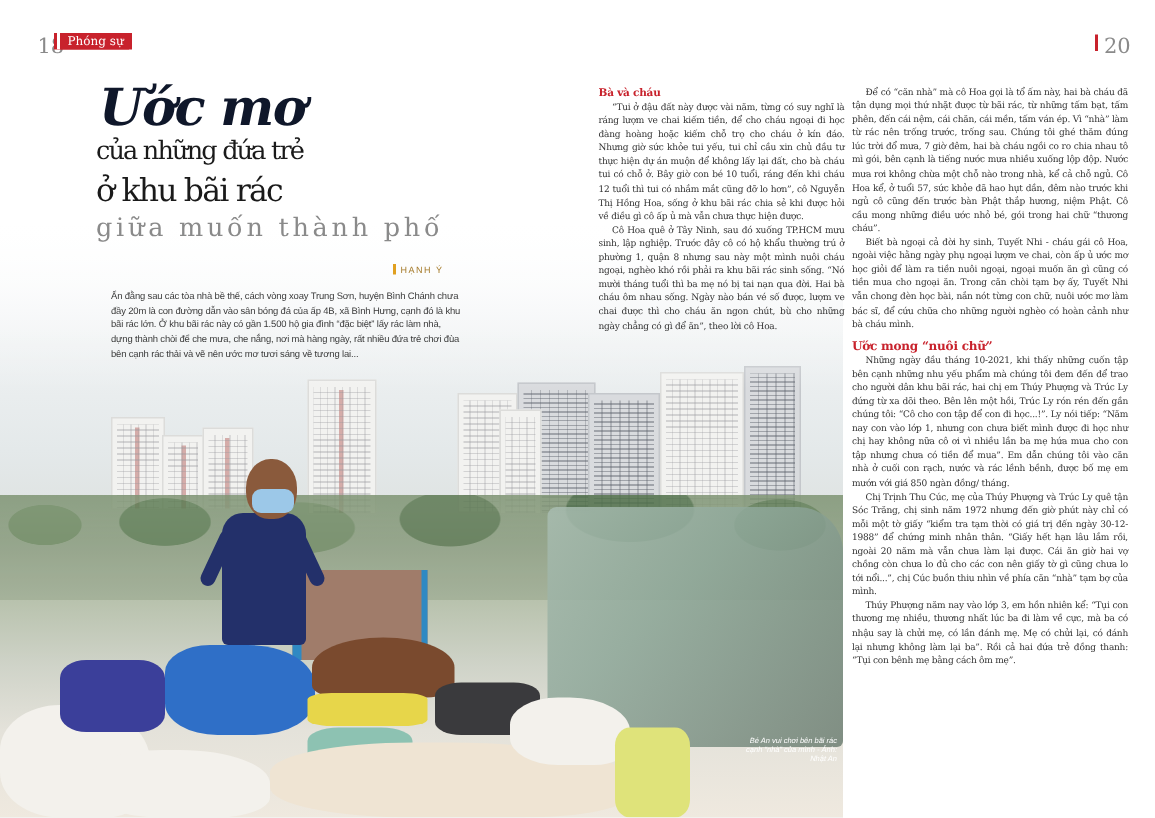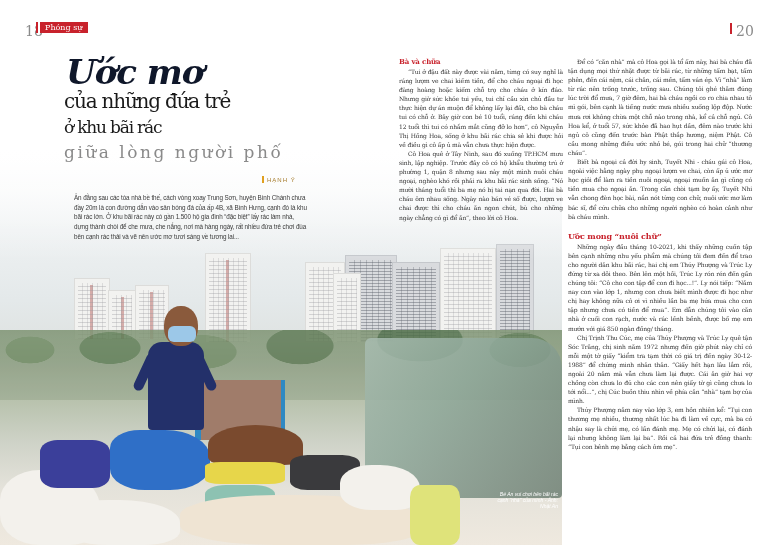--- a/index.html
+++ b/index.html
@@ -79,40 +79,40 @@
     border-left: 2px solid #fff; box-shadow: -2px 0 0 #c8222c;
   }
   .right-bar { position: absolute; left: 730px; top: 23px; width: 2px; height: 11px; background: #c8222c; }
 
   
   .title { position: absolute; left: 64px; top: 56px; width: 260px; }
   .title .t1 {
     font-family: "DejaVu Serif", serif; font-style: italic; font-weight: bold; font-size: 34px; line-height: 32px;
     color: #0f172a; letter-spacing: -1px; margin-left: 2px;
   }
-  .title .t2 { font-family: "DejaVu Serif", serif; font-size: 20px; line-height: 26px; color: #1a1a1a; letter-spacing: -1.2px; }
-  .title .t3 { font-family: "DejaVu Serif", serif; font-size: 17px; line-height: 26px; color: #1a1a1a; letter-spacing: -1.2px; }
+  .title .t2 { font-family: "DejaVu Serif", serif; font-size: 17px; line-height: 26px; color: #1a1a1a; letter-spacing: -1.2px; }
+  .title .t3 { font-family: "DejaVu Serif", serif; font-size: 21px; line-height: 26px; color: #1a1a1a; letter-spacing: -1.2px; }
   .title .t4 {
     font-family: "DejaVu Serif", serif; font-size: 17px; line-height: 20px; color: #8a8a8a; letter-spacing: 2.5px; margin-top: 2px;
   }
   .byline { position: absolute; left: 262px; top: 176px; font-family: "Liberation Sans", sans-serif; font-size: 6px; color: #a67c2c; letter-spacing: 1px; }
   .byline::before { content: ""; display: inline-block; width: 2px; height: 7px; background: #e0a020; margin-right: 3px; vertical-align: -1px; }
 
   .lead {
     position: absolute; left: 74px; top: 193px; width: 234px;
     font-family: "Liberation Sans", sans-serif; font-size: 6.3px; line-height: 9.7px; color: #3a3a3a; letter-spacing: -0.1px;
   }
 
   
   .col { position: absolute; font-family: "DejaVu Serif", serif; font-size: 6px; line-height: 9.1px; color: #333; text-align: justify; letter-spacing: -0.15px; }
   .col.c1 { left: 399px; top: 57px; width: 164px; }
   .col.c2 { left: 568px; top: 57px; width: 184px; }
   .col p { text-indent: 9px; }
   .col .h { font-weight: bold; color: #c8222c; font-size: 7px; line-height: 10px; text-indent: 0; }
-  .col .h.big { font-size: 8px; line-height: 11px; margin-top: 10px; }
+  .col .h.big { font-size: 8px; line-height: 11px; margin-top: 4px; }
 </style>
 </head>
 <body>
 
 <div class="photo">
   <div class="bldg stripe" style="left:74px;top:278px;width:36px;height:62px;"></div>
   <div class="bldg stripe" style="left:108px;top:290px;width:28px;height:50px;"></div>
   <div class="bldg stripe" style="left:135px;top:285px;width:34px;height:55px;"></div>
   <div class="bldg stripe" style="left:205px;top:253px;width:46px;height:90px;"></div>
   <div class="bldg" style="left:305px;top:262px;width:40px;height:80px;"></div>
@@ -151,27 +151,27 @@
 
 <div class="page-num left">18</div>
 <div class="section-tag">Phóng sự</div>
 <div class="right-bar"></div>
 <div class="page-num right">20</div>
 
 <div class="title">
   <div class="t1">Ước mơ</div>
   <div class="t2">của những đứa trẻ</div>
   <div class="t3">ở khu bãi rác</div>
-  <div class="t4">giữa lòng người phố</div>
+  <div class="t4">giữa muốn thành phố</div>
 </div>
 <div class="byline">HẠNH Ý</div>
 <div class="lead">Ẩn đằng sau các tòa nhà bề thế, cách vòng xoay Trung Sơn, huyện Bình Chánh chưa đầy 20m là con đường dẫn vào sân bóng đá của ấp 4B, xã Bình Hưng, cạnh đó là khu bãi rác lớn. Ở khu bãi rác này có gần 1.500 hộ gia đình “đặc biệt” lấy rác làm nhà, dựng thành chòi để che mưa, che nắng, nơi mà hàng ngày, rất nhiều đứa trẻ chơi đùa bên cạnh rác thải và vẽ nên ước mơ tươi sáng về tương lai...</div>
 
 <div class="col c1">
-  <div class="h">Bà và chữa</div>
+  <div class="h">Bà và cháu</div>
   <p>“Tui ở đậu đất này được vài năm, từng có suy nghĩ là ráng lượm ve chai kiếm tiền, để cho cháu ngoại đi học đàng hoàng hoặc kiếm chỗ trọ cho cháu ở kín đáo. Nhưng giờ sức khỏe tui yếu, tui chỉ cầu xin chủ đầu tư thực hiện dự án muộn để không lấy lại đất, cho bà cháu tui có chỗ ở. Bây giờ con bé 10 tuổi, ráng đến khi cháu 12 tuổi thì tui có nhắm mắt cũng đỡ lo hơn”, cô Nguyễn Thị Hồng Hoa, sống ở khu bãi rác chia sẻ khi được hỏi về điều gì cô ấp ủ mà vẫn chưa thực hiện được.</p>
   <p>Cô Hoa quê ở Tây Ninh, sau đó xuống TP.HCM mưu sinh, lập nghiệp. Trước đây cô có hộ khẩu thường trú ở phường 1, quận 8 nhưng sau này một mình nuôi cháu ngoại, nghèo khó rồi phải ra khu bãi rác sinh sống. “Nó mười tháng tuổi thì ba mẹ nó bị tai nạn qua đời. Hai bà cháu ôm nhau sống. Ngày nào bán vé số được, lượm ve chai được thì cho cháu ăn ngon chút, bù cho những ngày chẳng có gì để ăn”, theo lời cô Hoa.</p>
 </div>
 
 <div class="col c2">
   <p>Để có “căn nhà” mà cô Hoa gọi là tổ ấm này, hai bà cháu đã tận dụng mọi thứ nhặt được từ bãi rác, từ những tấm bạt, tấm phên, đến cái nệm, cái chăn, cái mền, tấm ván ép. Vì “nhà” làm từ rác nên trống trước, trống sau. Chúng tôi ghé thăm đúng lúc trời đổ mưa, 7 giờ đêm, hai bà cháu ngồi co ro chia nhau tô mì gói, bên cạnh là tiếng nước mưa nhiều xuống lộp độp. Nước mưa rơi không chừa một chỗ nào trong nhà, kể cả chỗ ngủ. Cô Hoa kể, ở tuổi 57, sức khỏe đã hao hụt dần, đêm nào trước khi ngủ cô cũng đến trước bàn Phật thắp hương, niệm Phật. Cô cầu mong những điều ước nhỏ bé, gói trong hai chữ “thương cháu”.</p>
   <p>Biết bà ngoại cả đời hy sinh, Tuyết Nhi - cháu gái cô Hoa, ngoài việc hằng ngày phụ ngoại lượm ve chai, còn ấp ủ ước mơ học giỏi để làm ra tiền nuôi ngoại, ngoại muốn ăn gì cũng có tiền mua cho ngoại ăn. Trong căn chòi tạm bợ ấy, Tuyết Nhi vẫn chong đèn học bài, nắn nót từng con chữ, nuôi ước mơ làm bác sĩ, để cứu chữa cho những người nghèo có hoàn cảnh như bà cháu mình.</p>
   <div class="h big">Ước mong “nuôi chữ”</div>
   <p>Những ngày đầu tháng 10-2021, khi thấy những cuốn tập bên cạnh những nhu yếu phẩm mà chúng tôi đem đến để trao cho người dân khu bãi rác, hai chị em Thúy Phượng và Trúc Ly đứng từ xa dõi theo. Bên lên một hồi, Trúc Ly rón rén đến gần chúng tôi: “Cô cho con tập để con đi học...!”. Ly nói tiếp: “Năm nay con vào lớp 1, nhưng con chưa biết mình được đi học như chị hay không nữa cô ơi vì nhiều lần ba mẹ hứa mua cho con tập nhưng chưa có tiền để mua”. Em dẫn chúng tôi vào căn nhà ở cuối con rạch, nước và rác lềnh bềnh, được bố mẹ em mướn với giá 850 ngàn đồng/ tháng.</p>
   <p>Chị Trịnh Thu Cúc, mẹ của Thúy Phượng và Trúc Ly quê tận Sóc Trăng, chị sinh năm 1972 nhưng đến giờ phút này chỉ có mỗi một tờ giấy “kiểm tra tạm thời có giá trị đến ngày 30-12-1988” để chứng minh nhân thân. “Giấy hết hạn lâu lắm rồi, ngoài 20 năm mà vẫn chưa làm lại được. Cái ăn giờ hai vợ chồng còn chưa lo đủ cho các con nên giấy tờ gì cũng chưa lo tới nổi...”, chị Cúc buồn thiu nhìn về phía căn “nhà” tạm bợ của mình.</p>

